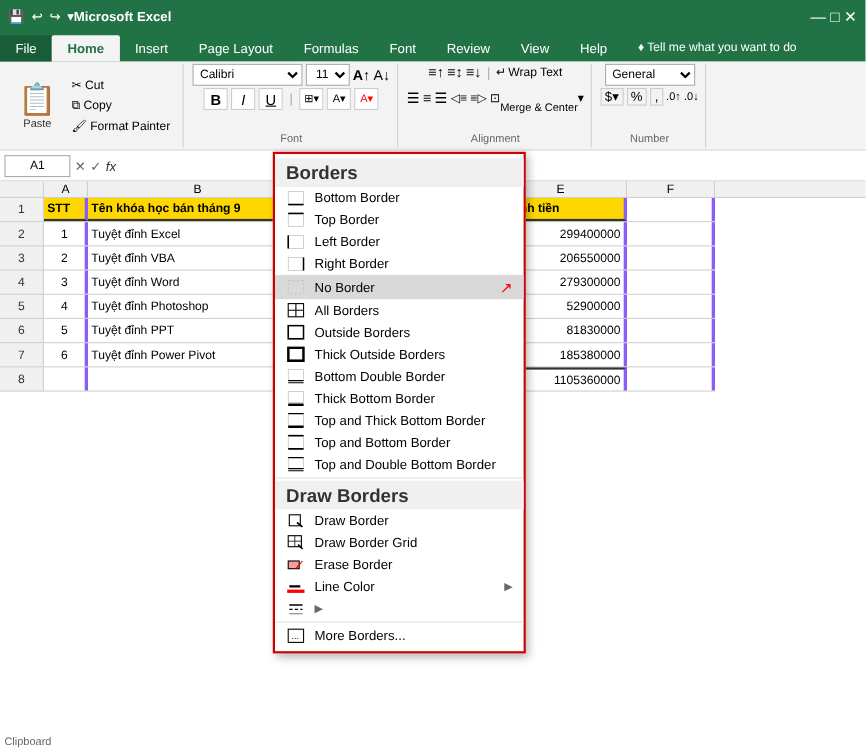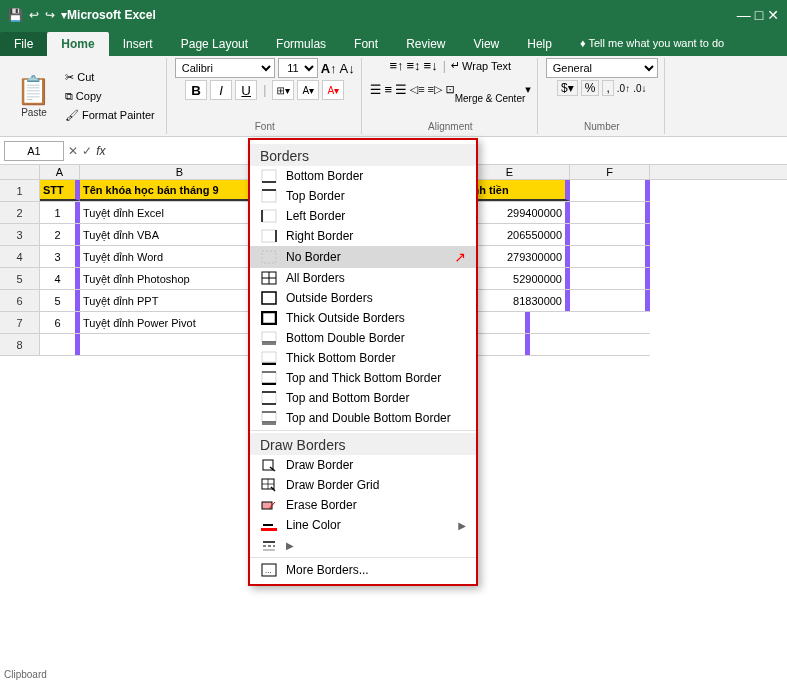--- a/index.html
+++ b/index.html
@@ -48,35 +48,35 @@
 
     
     .formula-bar { display: flex; align-items: center; border-bottom: 1px solid #d0d0d0; height: 28px; padding: 0 4px; gap: 4px; background: white; }
     .name-box { width: 60px; height: 20px; border: 1px solid #ababab; text-align: center; font-size: 11px; }
     .formula-text { flex: 1; height: 20px; border: none; outline: none; font-size: 12px; }
 
     
     .spreadsheet { display: flex; flex-direction: column; }
     .row-header { border-bottom: 1px solid #d0d0d0; text-align: center; font-size: 11px; color: #333; display: flex; align-items: center; justify-content: center; }
     .sheet-row { display: flex; border-bottom: 1px solid #d0d0d0; }
-    .sheet-cell { border-right: 5px solid #8b5cf6; font-size: 11px; padding: 1px 3px; overflow: hidden; white-space: nowrap; display: flex; align-items: center; }
+    .sheet-cell { border-right: 3px solid #8b5cf6; font-size: 11px; padding: 1px 3px; overflow: hidden; white-space: nowrap; display: flex; align-items: center; }
     .dropdown-menu {
       position: absolute;
       top: 138px;
       left: 248px;
       width: 230px;
       background: white;
       border: 2px solid #cc0000;
       box-shadow: 3px 3px 8px rgba(0,0,0,0.3);
       z-index: 200;
       padding: 4px 0;
     }
     .menu-section-title {
-      font-size: 14px;
-      font-weight: normal;
+      font-size: 17px;
+      font-weight: bold;
       color: #333;
       padding: 4px 10px 2px;
       background: #f0f0f0;
     }
     .menu-item {
       display: flex;
       align-items: center;
       padding: 3px 10px;
       font-size: 12px;
       cursor: pointer;
@@ -199,21 +199,21 @@
             <span style="font-size:10px;margin-top:18px;">Merge &amp; Center</span>
             <span>▾</span>
           </span>
         </div>
       </div>
       <div class="ribbon-group-label">Alignment</div>
     </div>
 
     <div class="ribbon-group" style="min-width:80px;">
       <div class="ribbon-group-content" style="flex-direction:column;gap:2px;">
-        <select class="font-select" style="width:112px;">
+        <select class="font-select" style="width:82px;">
           <option>General</option>
         </select>
         <div style="display:flex;gap:3px;align-items:center;">
           <span style="cursor:pointer;font-size:12px;border:1px solid #ccc;padding:0 3px;">$▾</span>
           <span style="cursor:pointer;font-size:12px;border:1px solid #ccc;padding:0 3px;">%</span>
           <span style="cursor:pointer;font-size:12px;border:1px solid #ccc;padding:0 3px;">,</span>
           <span style="cursor:pointer;font-size:10px;">.0↑</span>
           <span style="cursor:pointer;font-size:10px;">.0↓</span>
         </div>
       </div>
@@ -310,28 +310,30 @@
         <div class="sheet-cell" style="width:90px;justify-content:flex-end;">90000</div>
         <div class="sheet-cell" style="width:120px;justify-content:flex-end;text-align:center;">81830000</div>
         <div class="sheet-cell" style="width:80px;"></div>
       </div>
 
       <div class="sheet-row" style="height:22px;">
         <div class="sheet-cell" style="width:40px;justify-content:center;">6</div>
         <div class="sheet-cell" style="width:200px;">Tuyệt đỉnh Power Pivot</div>
         <div class="sheet-cell" style="width:80px;"></div>
         <div class="sheet-cell" style="width:90px;justify-content:flex-end;">20000</div>
+        <div class="sheet-cell" style="width:120px;justify-content:flex-end;">185380000</div>
         <div class="sheet-cell" style="width:80px;"></div>
       </div>
 
       <div class="sheet-row" style="height:22px;">
         <div class="sheet-cell" style="width:40px;"></div>
         <div class="sheet-cell" style="width:200px;"></div>
         <div class="sheet-cell" style="width:80px;"></div>
         <div class="sheet-cell" style="width:90px;"></div>
+        <div class="sheet-cell" style="width:120px;justify-content:flex-end;border-top:2px solid #333;">1105360000</div>
         <div class="sheet-cell" style="width:80px;"></div>
       </div>
     </div>
   </div>
 </div>
 
 <div class="dropdown-menu">
   <div class="menu-section-title">Borders</div>
 
   <div class="menu-item">

